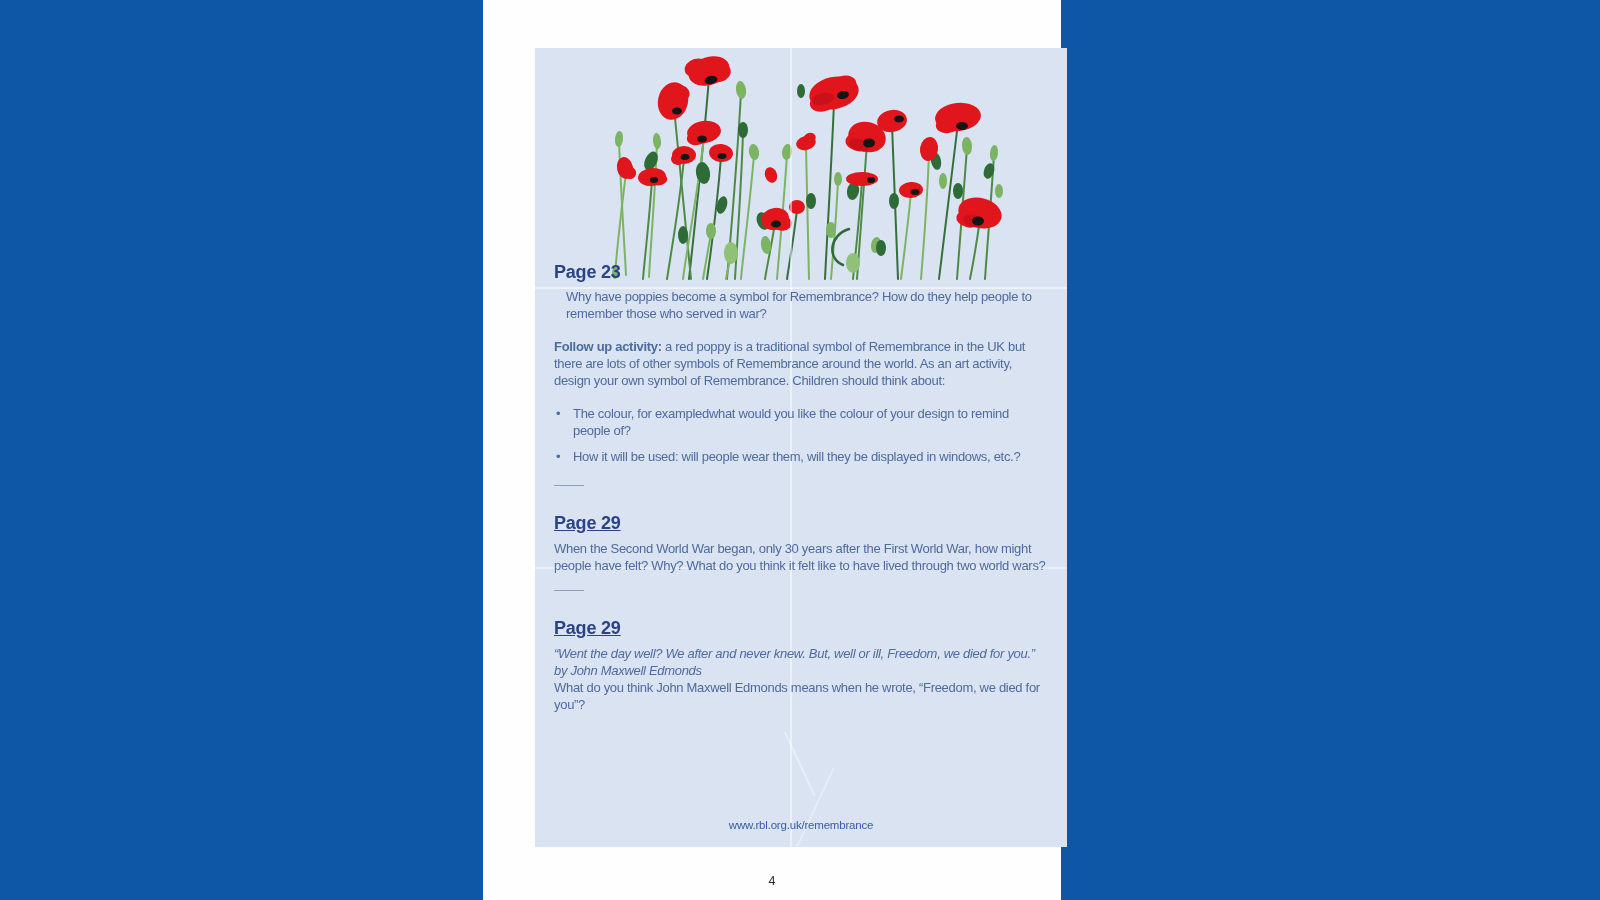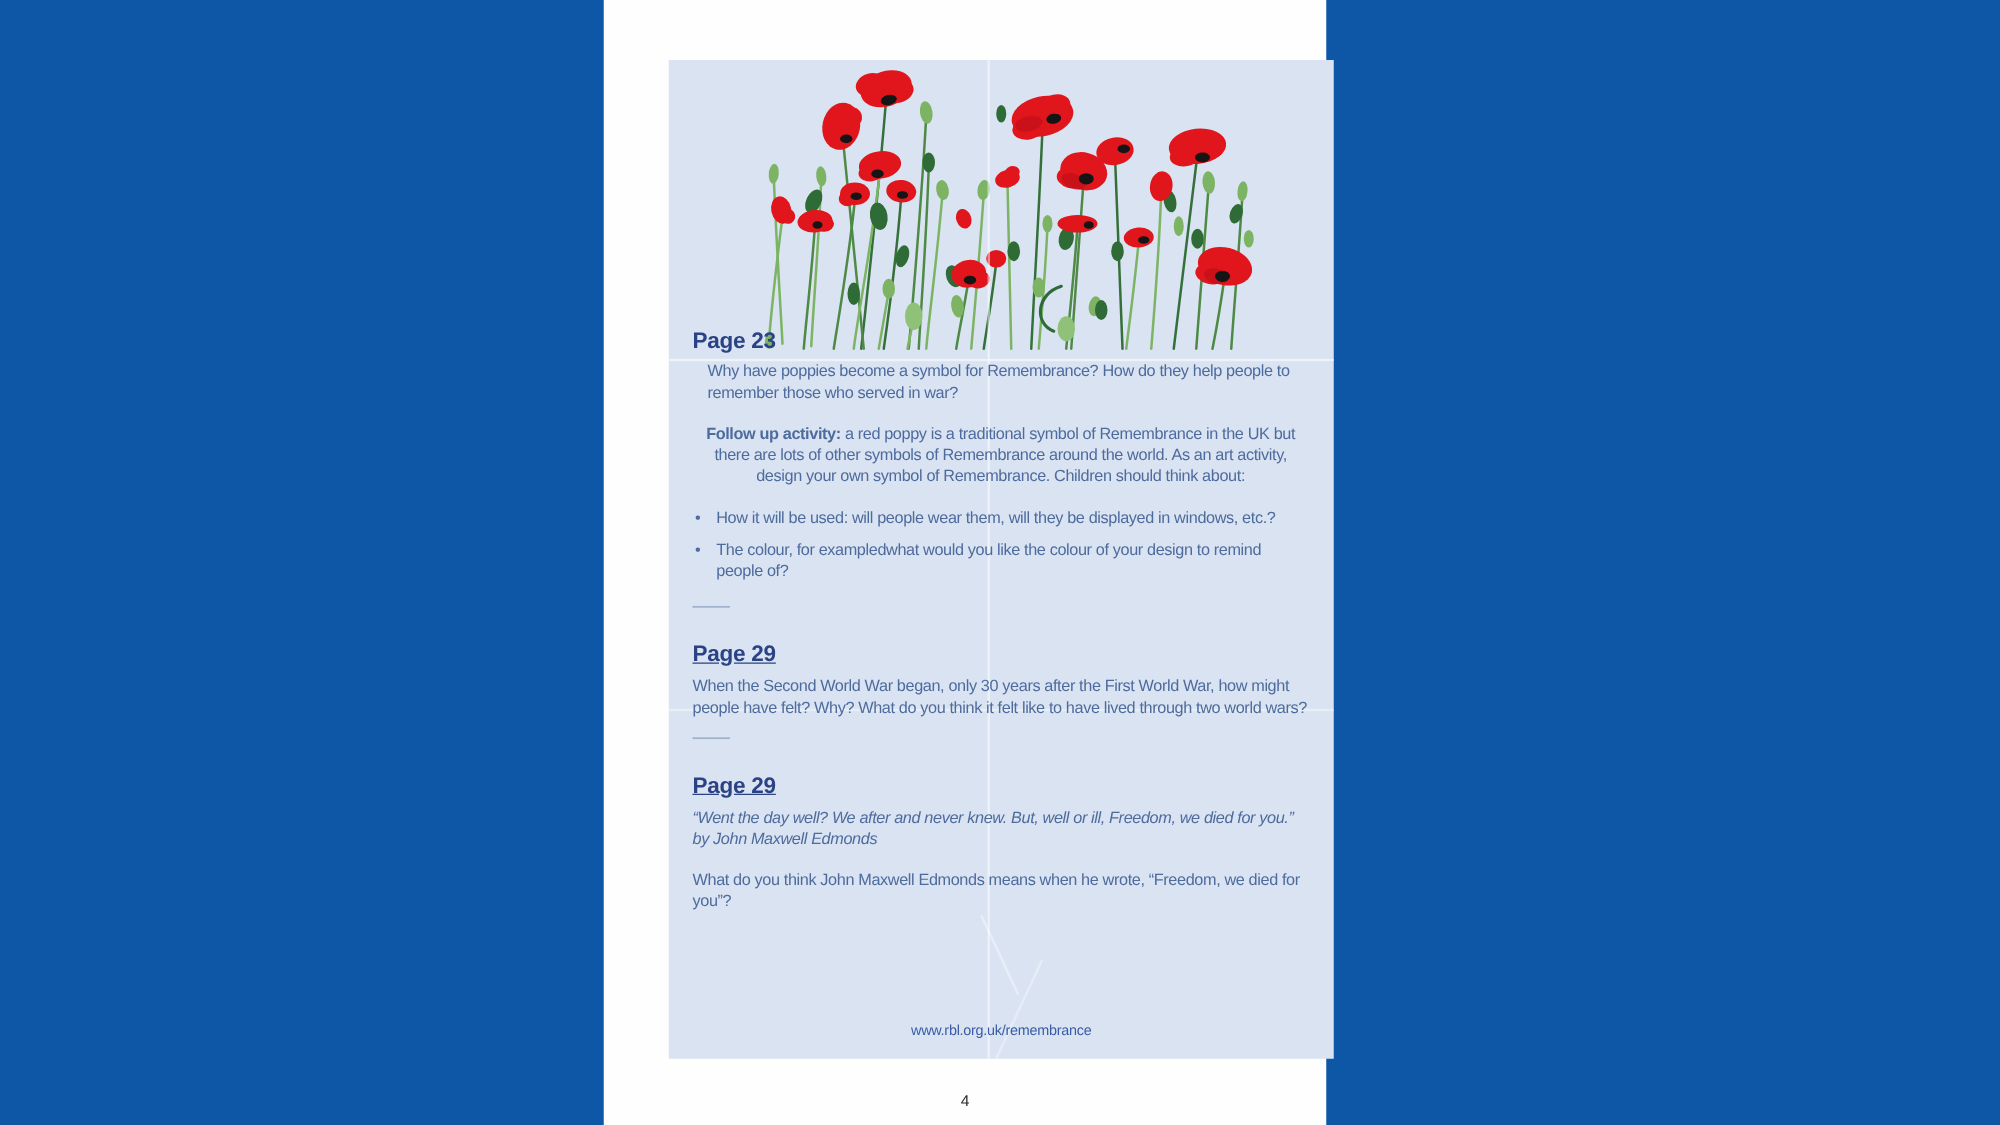--- a/index.html
+++ b/index.html
@@ -28,22 +28,22 @@
   .heading{
     margin:0;font-size:18px;line-height:18px;font-weight:bold;
     color:#2B4385;letter-spacing:-0.2px;
   }
   .h-mt{margin-top:28px;text-decoration:underline;}
   .body{
     margin:0;color:#4E6B9E;font-size:13px;line-height:17px;letter-spacing:-0.3px;
   }
   .intro{margin-top:7px;margin-left:12px;}
   .mt8{margin-top:8px;}
-  .mt16{margin-top:16px;}
-  .followup{margin-top:16px;text-align:center;}
+  .mt16{}
+  .followup{margin-top:16px;}
   .followup strong{font-weight:bold;}
   .bullets{margin:16px 0 0 0;padding:0;list-style:none;}
   .bullets li{position:relative;padding-left:19px;margin-bottom:9px;}
   .bullets li::before{content:"\2022";position:absolute;left:2px;top:0;}
   .divider{width:30px;height:1px;background:#8BA0C0;margin-top:20px;}
   .divider.d2{margin-top:16px;}
   .quote{font-style:italic;margin-top:8px;}
   .footer-url{
     position:absolute;left:0;right:0;bottom:16px;text-align:center;
     font-size:11.5px;color:#3A5CA6;letter-spacing:-0.2px;cursor:pointer;margin-top:48px;
@@ -240,22 +240,22 @@
     <div class="crease crease-d1"></div>
     <div class="crease crease-d2"></div>
 
     <div class="content">
 
       <h2 class="heading">Page 23</h2>
       <p class="body intro">Why have poppies become a symbol for Remembrance? How do they help people to remember those who served in war?</p>
       <p class="body followup"><strong>Follow up activity:</strong><span> a red poppy is a traditional symbol of Remembrance in the UK but there are lots of other symbols of Remembrance around the world. As an art activity, design your own symbol of Remembrance. Children should think about:</span></p>
 
       <ul class="bullets">
+        <li class="body">The colour, for exampledwhat would you like the colour of your design to remind people of?</li>
         <li class="body">How it will be used: will people wear them, will they be displayed in windows, etc.?</li>
-        <li class="body">The colour, for exampledwhat would you like the colour of your design to remind people of?</li>
       </ul>
 
       <div class="divider"></div>
 
       <h2 class="heading h-mt">Page 29</h2>
       <p class="body mt8">When the Second World War began, only 30 years after the First World War, how might people have felt? Why? What do you think it felt like to have lived through two world wars?</p>
 
       <div class="divider d2"></div>
 
       <h2 class="heading h-mt">Page 29</h2>

